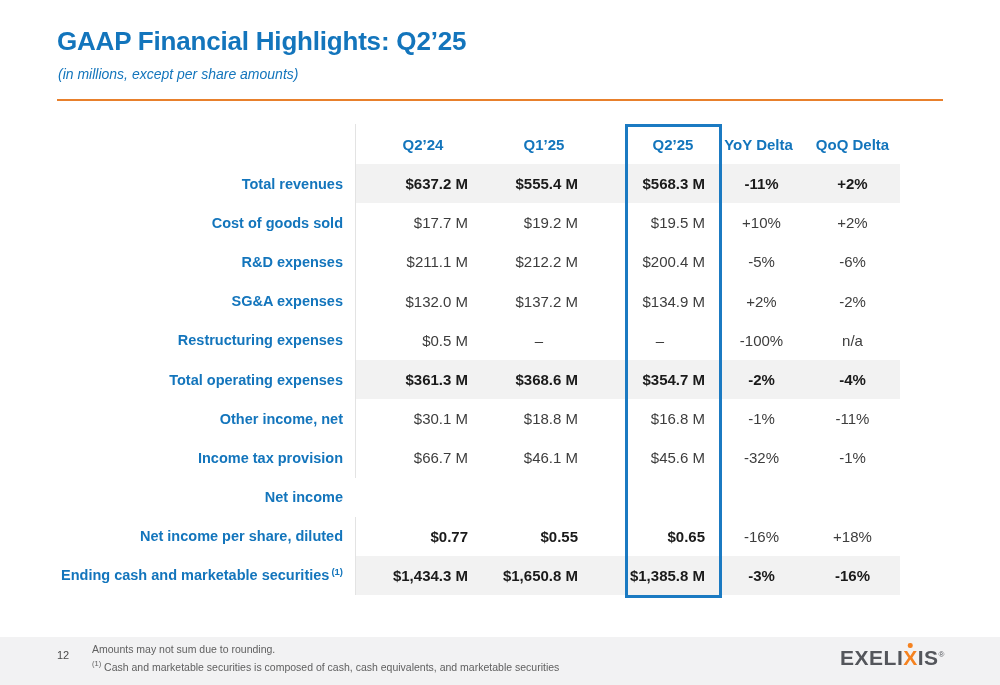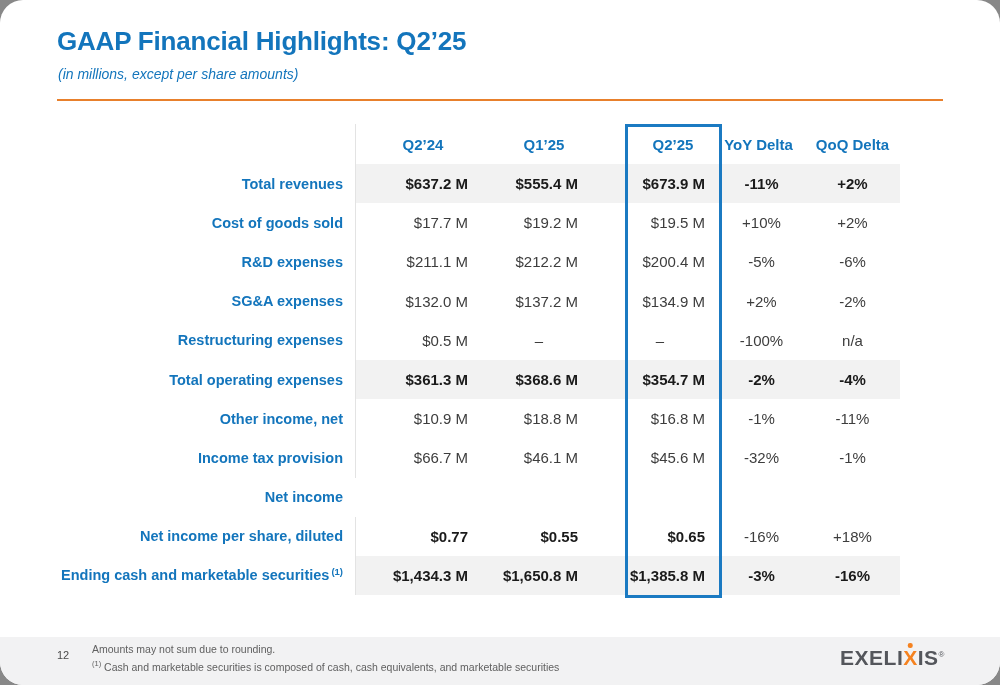--- a/index.html
+++ b/index.html
@@ -9,21 +9,21 @@
     --shade:#F2F2F2;
     --ink:#3D3D3D;
     --inkbold:#1A1A1A;
     --footerband:#F2F2F3;
     --logogray:#54565B;
     --logoorange:#F5821F;
   }
   html,body{margin:0;padding:0;background:#888;}
   .slide{
     position:relative;width:1000px;height:685px;background:#ffffff;
-    font-family:"Liberation Sans",sans-serif;overflow:hidden;margin:0 auto;border-radius:23px;
+    font-family:"Liberation Sans",sans-serif;overflow:hidden;margin:0 auto;
   }
   .title{position:absolute;left:57px;top:26px;font-size:26px;font-weight:700;color:var(--blue);letter-spacing:-0.2px;white-space:nowrap;}
   .subtitle{position:absolute;left:58px;top:66px;font-size:14px;font-style:italic;color:var(--blue);white-space:nowrap;}
   .rule{position:absolute;left:57px;top:99px;width:886px;height:2px;background:var(--orange);}
 
   .table{position:absolute;left:57px;top:124px;width:843px;}
   .row{display:flex;height:39.2px;}
   .thead{height:40px;}
   .lblcell{
     width:298px;box-sizing:border-box;display:flex;align-items:center;justify-content:flex-end;
@@ -81,21 +81,21 @@
         <div class="c c4">YoY Delta</div>
         <div class="c c5">QoQ Delta</div>
       </div>
     </div>
 
     <div class="row shade bold">
       <div class="lblcell">Total revenues</div>
       <div class="vals">
         <div class="c c1">$637.2 M</div>
         <div class="c c2">$555.4 M</div>
-        <div class="c c3">$673.9 M</div>
+        <div class="c c3">$568.3 M</div>
         <div class="c c4">-11%</div>
         <div class="c c5">+2%</div>
       </div>
     </div>
 
     <div class="row">
       <div class="lblcell">Cost of goods sold</div>
       <div class="vals">
         <div class="c c1">$17.7 M</div>
         <div class="c c2">$19.2 M</div>
@@ -145,21 +145,21 @@
         <div class="c c2">$368.6 M</div>
         <div class="c c3">$354.7 M</div>
         <div class="c c4">-2%</div>
         <div class="c c5">-4%</div>
       </div>
     </div>
 
     <div class="row">
       <div class="lblcell">Other income, net</div>
       <div class="vals">
-        <div class="c c1">$10.9 M</div>
+        <div class="c c1">$30.1 M</div>
         <div class="c c2">$18.8 M</div>
         <div class="c c3">$16.8 M</div>
         <div class="c c4">-1%</div>
         <div class="c c5">-11%</div>
       </div>
     </div>
 
     <div class="row">
       <div class="lblcell">Income tax provision</div>
       <div class="vals">

